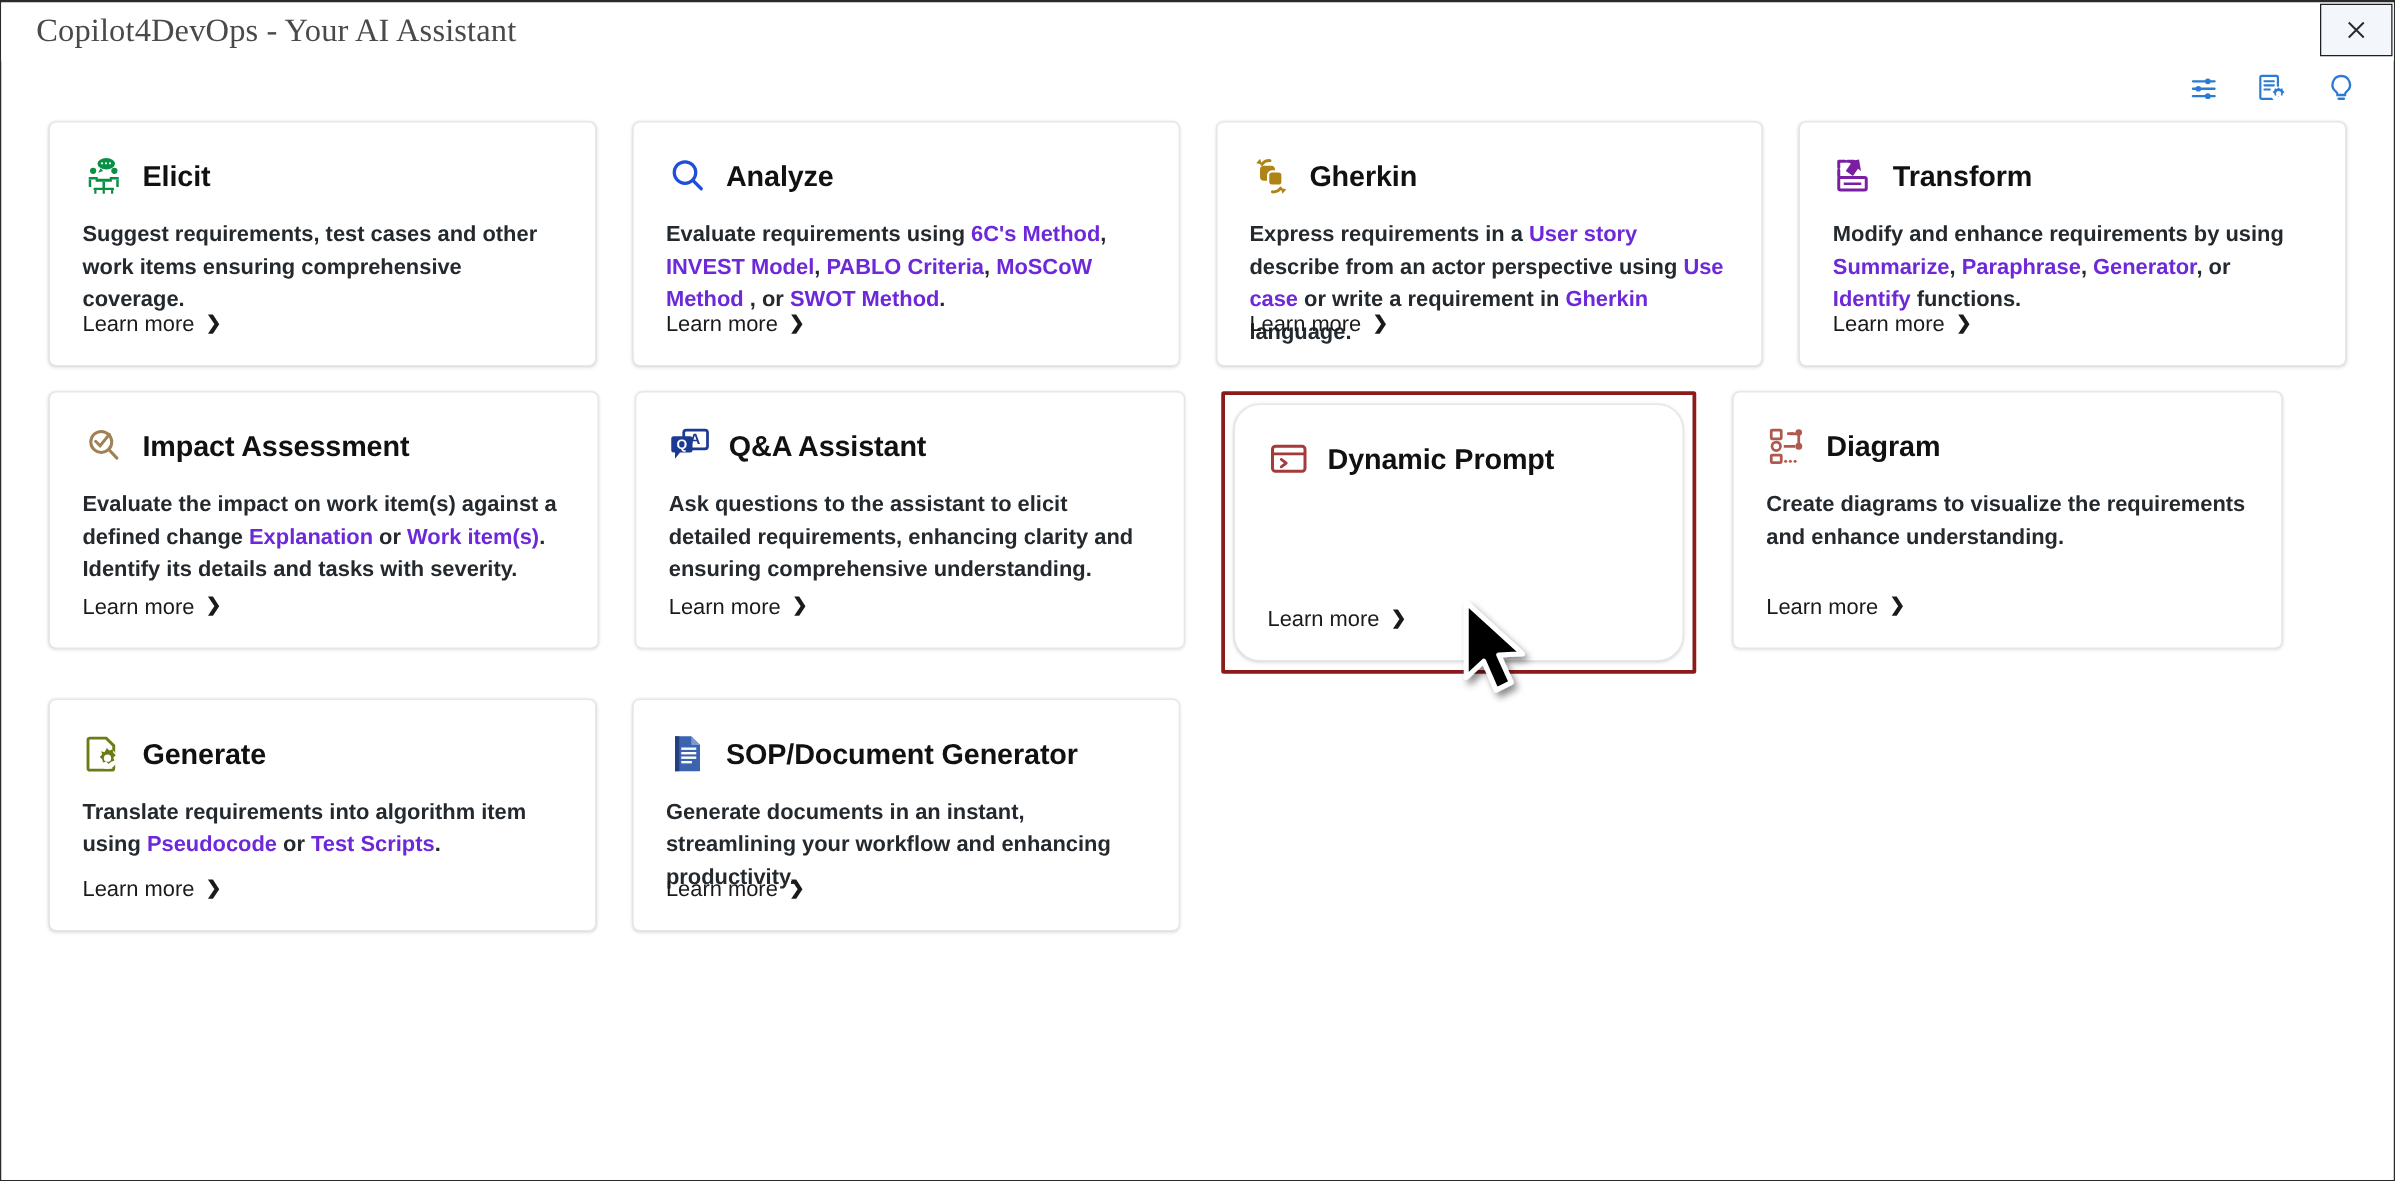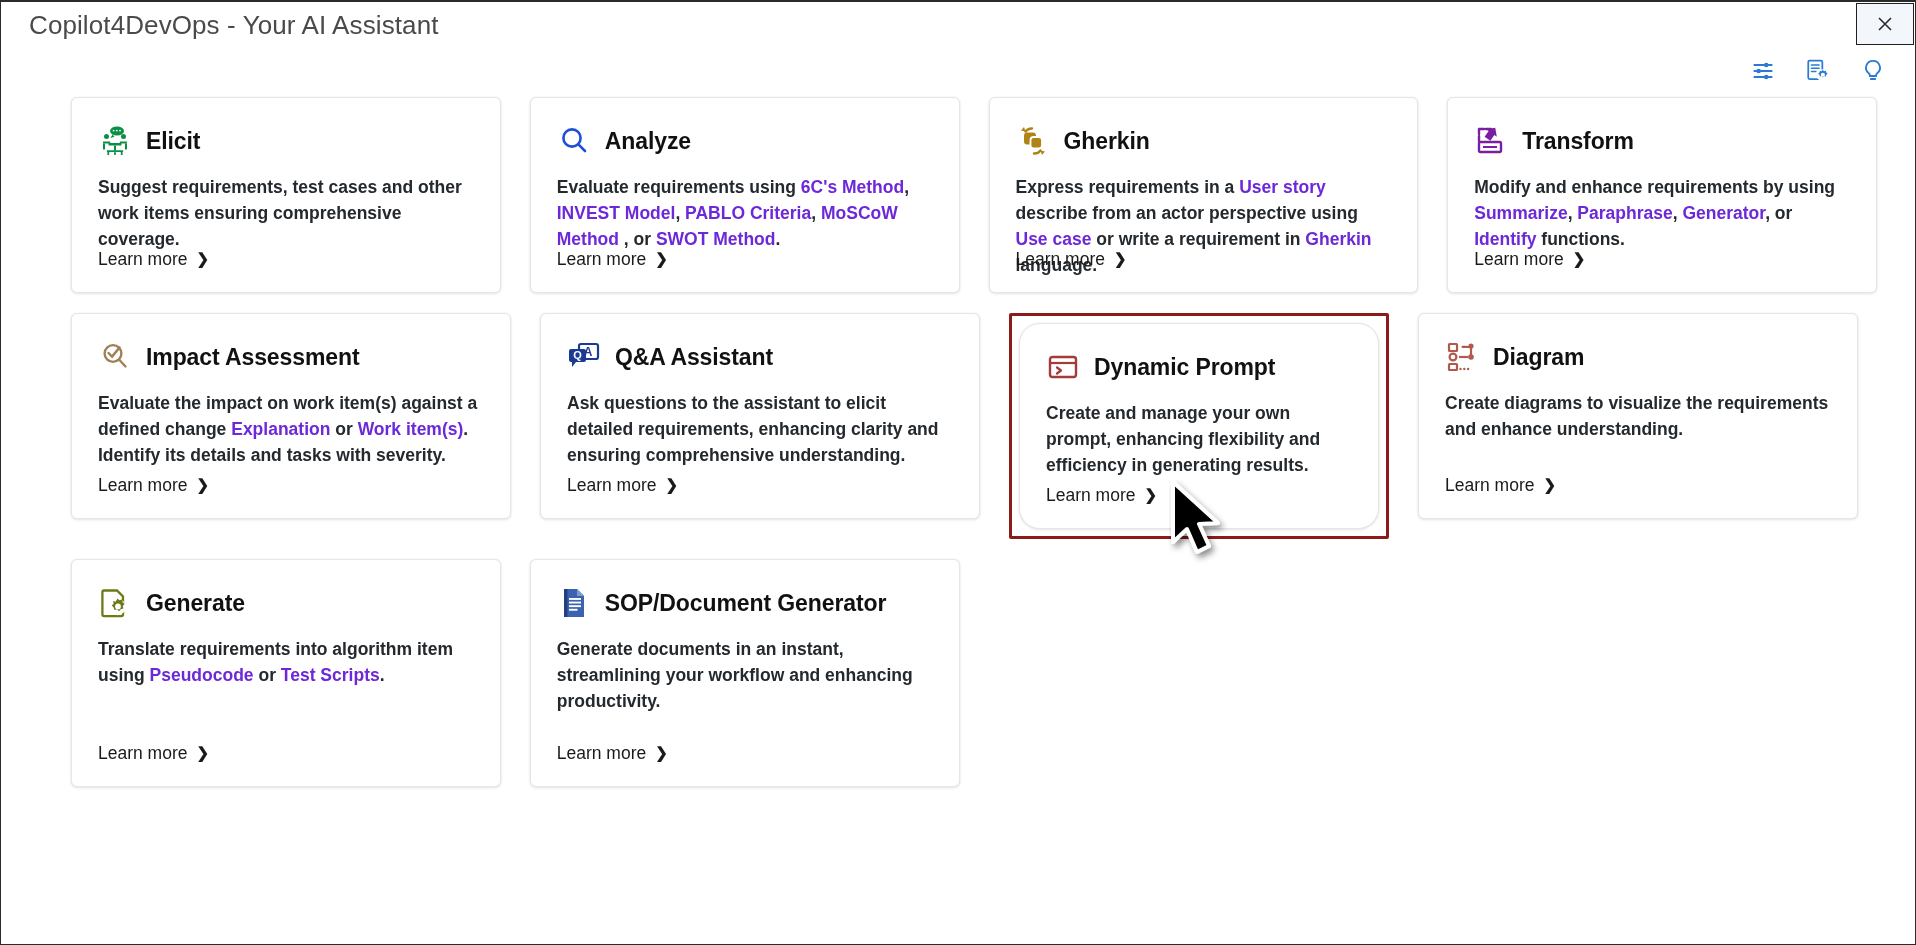--- a/index.html
+++ b/index.html
@@ -18,20 +18,21 @@
     border-top-width: 2px;
     display: flex;
     flex-direction: column;
   }
   
   #titlebar {
     position: relative;
     height: 47px;
     flex: 0 0 47px;
     background: #ffffff;
+    font-family: Liberation Serif, serif;
   }
   #window-title {
     position: absolute;
     left: 28px; top: 8px;
     font-size: 26px;
     font-weight: 400;
     color: #4a4a4a;
     letter-spacing: 0.1px;
     white-space: nowrap;
   }
@@ -66,21 +67,20 @@
     display: flex; align-items: center; justify-content: center;
     cursor: pointer;
   }
   .tool-icon svg { display: block; }
 
   
   #grid {
     position: relative;
     flex: 1 1 auto;
     padding: 0 38px;
-    margin-left: 32px;
   }
   .row {
     display: flex;
     gap: 29px;
     margin-bottom: 20px;
   }
   .cell {
     width: 440px;
     position: relative;
   }
@@ -88,21 +88,21 @@
     background: #ffffff;
     border: 1px solid #e6e6e6;
     border-radius: 6px;
     box-shadow: 0 1px 3px rgba(0,0,0,0.10), 0 0 2px rgba(0,0,0,0.06);
     padding: 24px 26px 22px 26px;
     cursor: pointer;
     position: relative;
   }
   .card.h1 { height: 196px; }
   .card.h2 { height: 206px; }
-  .card.h3 { height: 228px; }
+  .card.h3 { height: 186px; }
 
   .cell.highlight {
     border: 3px solid #8b1a1a;
     border-radius: 2px;
     padding: 7px;
     width: 380px;
   }
   .cell.highlight .card {
     width: 100%;
     border-radius: 21px;
@@ -370,21 +370,20 @@
           <div class="card-head">
             <div class="card-icon">
               <svg width="34" height="34" viewBox="0 0 34 34">
                 <rect x="4" y="7" width="26" height="20" rx="2.4" fill="none" stroke="#a43b3b" stroke-width="2.4"></rect>
                 <line x1="4" y1="13" x2="30" y2="13" stroke="#a43b3b" stroke-width="2.2"></line>
                 <path d="M11 17.5 l4 3 -4 3" fill="none" stroke="#a43b3b" stroke-width="2.2" stroke-linecap="round" stroke-linejoin="round"></path>
               </svg>
             </div>
             <div class="card-title">Dynamic Prompt</div>
           </div>
-          <div class="card-desc"><span>Create and manage your own prompt, enhancing flexibility and efficiency in generating results.</span></div>
           <div class="learn">
             <span>Learn more</span>
             <span class="chev">❯</span>
           </div>
         </div>
       </div>
 
       <div class="cell">
         <div class="card h2">
           <div class="card-head">

